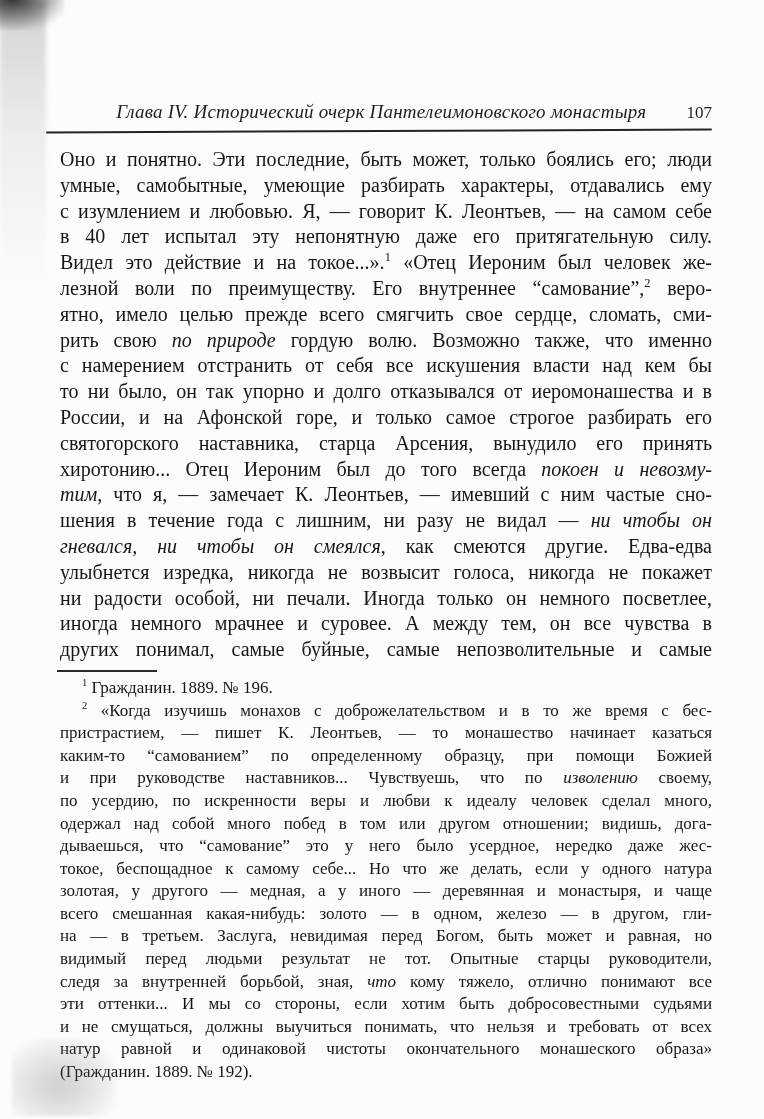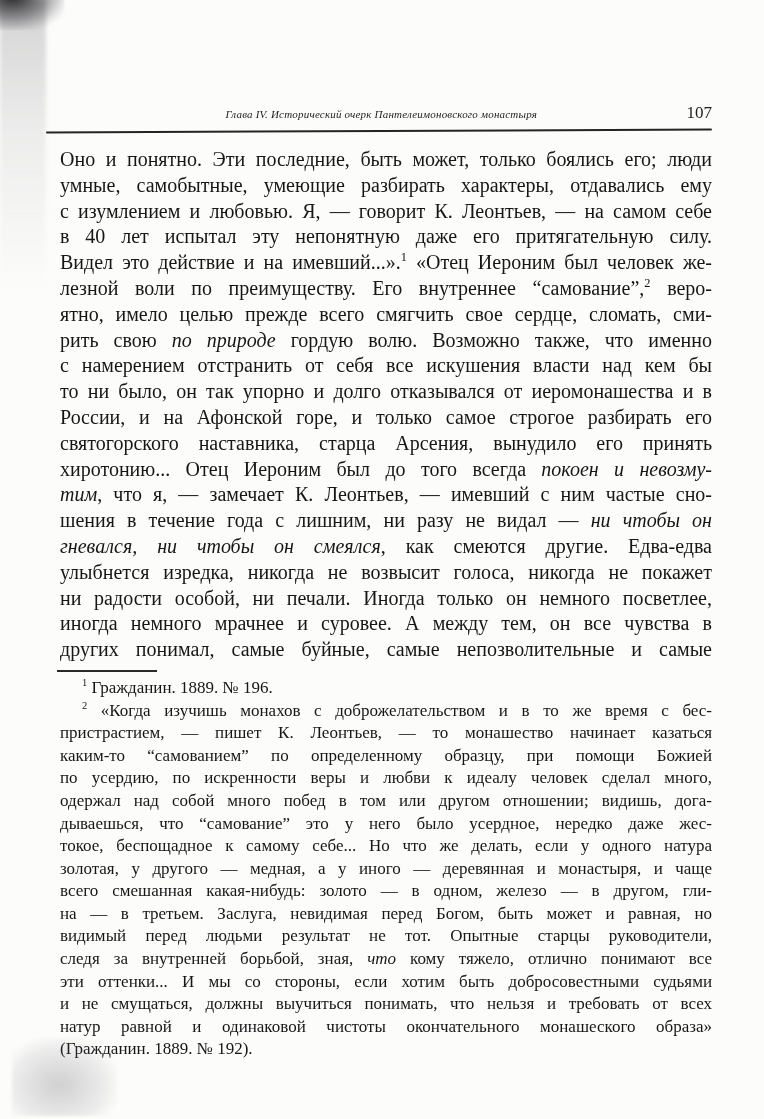--- a/index.html
+++ b/index.html
@@ -30,21 +30,21 @@
     background: radial-gradient(ellipse at 45% 60%, rgba(95,95,100,0.28) 0%, rgba(120,120,125,0.12) 55%, transparent 78%);
     filter: blur(1.5px);
   }
   
   .running-header {
     display: flex; align-items: baseline;
     padding-left: 30px;
   }
   .header-title {
     flex: 1; text-align: center;
-    font-style: italic; font-size: 11px; letter-spacing: 0.2px;
+    font-style: italic; font-size: 19px; letter-spacing: 0.2px;
     color: #1d1d1d; white-space: nowrap;
   }
   .page-number {
     margin-left: 14px; font-size: 17px; color: #1d1d1d; margin-top: 47px;
   }
   .header-rule {
     height: 2px; background: #242424;
     margin: 7px 0 0 -14px; width: calc(100% + 14px);
     border-radius: 2px/2px;
     transform: rotate(-0.25deg);
@@ -73,21 +73,21 @@
     <span class="header-title">Глава IV. Исторический очерк Пантелеимоновского монастыря</span>
     <span class="page-number">107</span>
   </div>
   <div class="header-rule"></div>
 
   <div class="body-text">
       <div class="tl"><span>Оно и понятно. Эти последние, быть может, только боялись его; люди</span></div>
       <div class="tl"><span>умные, самобытные, умеющие разбирать характеры, отдавались ему</span></div>
       <div class="tl"><span>с изумлением и любовью. Я, — говорит К. Леонтьев, — на самом себе</span></div>
       <div class="tl"><span>в 40 лет испытал эту непонятную даже его притягательную силу.</span></div>
-      <div class="tl"><span>Видел это действие и на имевший...».</span><sup>1</sup><span> «Отец Иероним был человек же-</span></div>
+      <div class="tl"><span>Видел это действие и на токое...».</span><sup>1</sup><span> «Отец Иероним был человек же-</span></div>
       <div class="tl"><span>лезной воли по преимуществу. Его внутреннее “самование”,</span><sup>2</sup><span> веро-</span></div>
       <div class="tl"><span>ятно, имело целью прежде всего смягчить свое сердце, сломать, сми-</span></div>
       <div class="tl"><span>рить свою </span><span class="it">по природе</span><span> гордую волю. Возможно также, что именно</span></div>
       <div class="tl"><span>с намерением отстранить от себя все искушения власти над кем бы</span></div>
       <div class="tl"><span>то ни было, он так упорно и долго отказывался от иеромонашества и в</span></div>
       <div class="tl"><span>России, и на Афонской горе, и только самое строгое разбирать его</span></div>
       <div class="tl"><span>святогорского наставника, старца Арсения, вынудило его принять</span></div>
       <div class="tl"><span>хиротонию... Отец Иероним был до того всегда </span><span class="it">покоен и невозму-</span></div>
       <div class="tl"><span class="it">тим</span><span>, что я, — замечает К. Леонтьев, — имевший с ним частые сно-</span></div>
       <div class="tl"><span>шения в течение года с лишним, ни разу не видал — </span><span class="it">ни чтобы он</span></div>
@@ -97,20 +97,21 @@
       <div class="tl"><span>иногда немного мрачнее и суровее. А между тем, он все чувства в</span></div>
       <div class="tl"><span>других понимал, самые буйные, самые непозволительные и самые</span></div>
     </div>
 
   <div class="footnote-rule"></div>
   <div class="footnotes">
       <div class="tl end ind"><sup>1</sup><span> Гражданин. 1889. № 196.</span></div>
       <div class="tl ind"><sup>2</sup><span> «Когда изучишь монахов с доброжелательством и в то же время с бес-</span></div>
       <div class="tl"><span>пристрастием, — пишет К. Леонтьев, — то монашество начинает казаться</span></div>
       <div class="tl"><span>каким-то “самованием” по определенному образцу, при помощи Божией</span></div>
+      <div class="tl"><span>и при руководстве наставников... Чувствуешь, что по </span><span class="it">изволению</span><span> своему,</span></div>
       <div class="tl"><span>по усердию, по искренности веры и любви к идеалу человек сделал много,</span></div>
       <div class="tl"><span>одержал над собой много побед в том или другом отношении; видишь, дога-</span></div>
       <div class="tl"><span>дываешься, что “самование” это у него было усердное, нередко даже жес-</span></div>
       <div class="tl"><span>токое, беспощадное к самому себе... Но что же делать, если у одного натура</span></div>
       <div class="tl"><span>золотая, у другого — медная, а у иного — деревянная и монастыря, и чаще</span></div>
       <div class="tl"><span>всего смешанная какая-нибудь: золото — в одном, железо — в другом, гли-</span></div>
       <div class="tl"><span>на — в третьем. Заслуга, невидимая перед Богом, быть может и равная, но</span></div>
       <div class="tl"><span>видимый перед людьми результат не тот. Опытные старцы руководители,</span></div>
       <div class="tl"><span>следя за внутренней борьбой, зная, </span><span class="it">что</span><span> кому тяжело, отлично понимают все</span></div>
       <div class="tl"><span>эти оттенки... И мы со стороны, если хотим быть добросовестными судьями</span></div>

